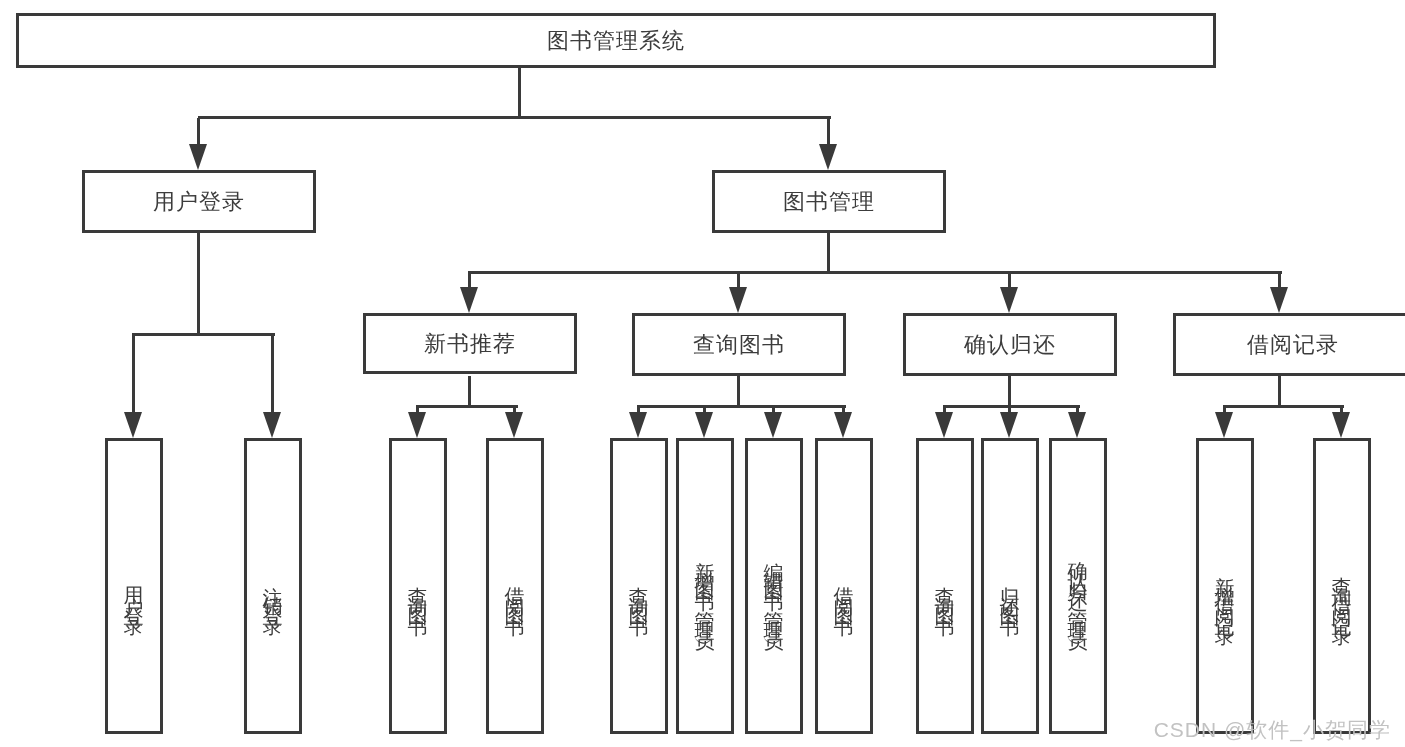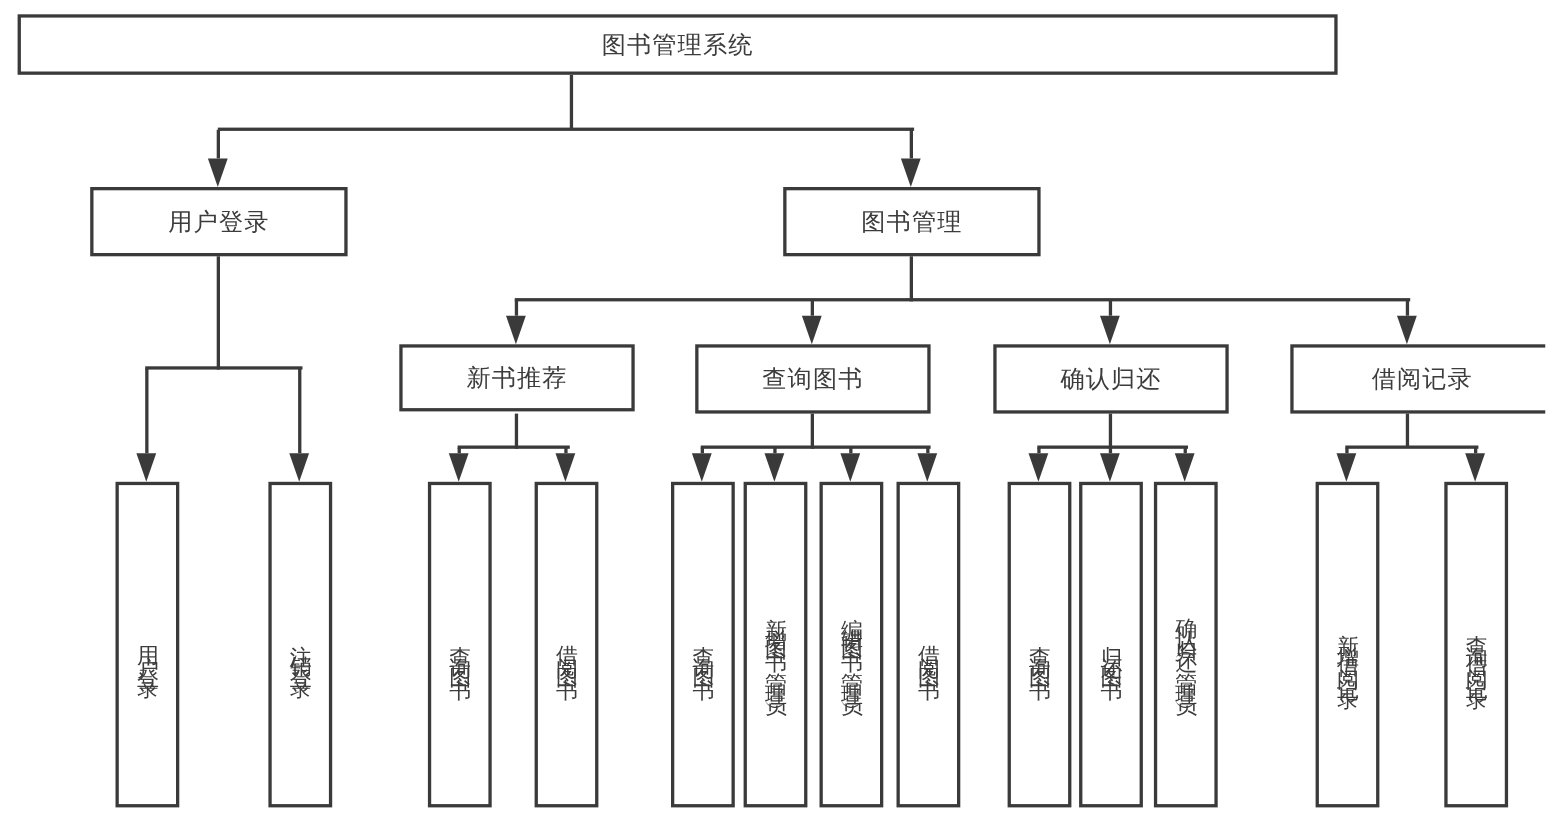--- a/index.html
+++ b/index.html
@@ -154,14 +154,15 @@
     <span class="vtext">确认归还（管理员）</span>
   </div>
 
   <div class="node v-node" style="left:1196px;top:438px;width:58px;height:296px">
     <span class="vtext">新增借阅记录</span>
   </div>
   <div class="node v-node" style="left:1313px;top:438px;width:58px;height:296px">
     <span class="vtext">查询借阅记录</span>
   </div>
 
+  <div class="watermark">CSDN @软件_小贺同学</div>
 
 </div>
 
 </body></html>

